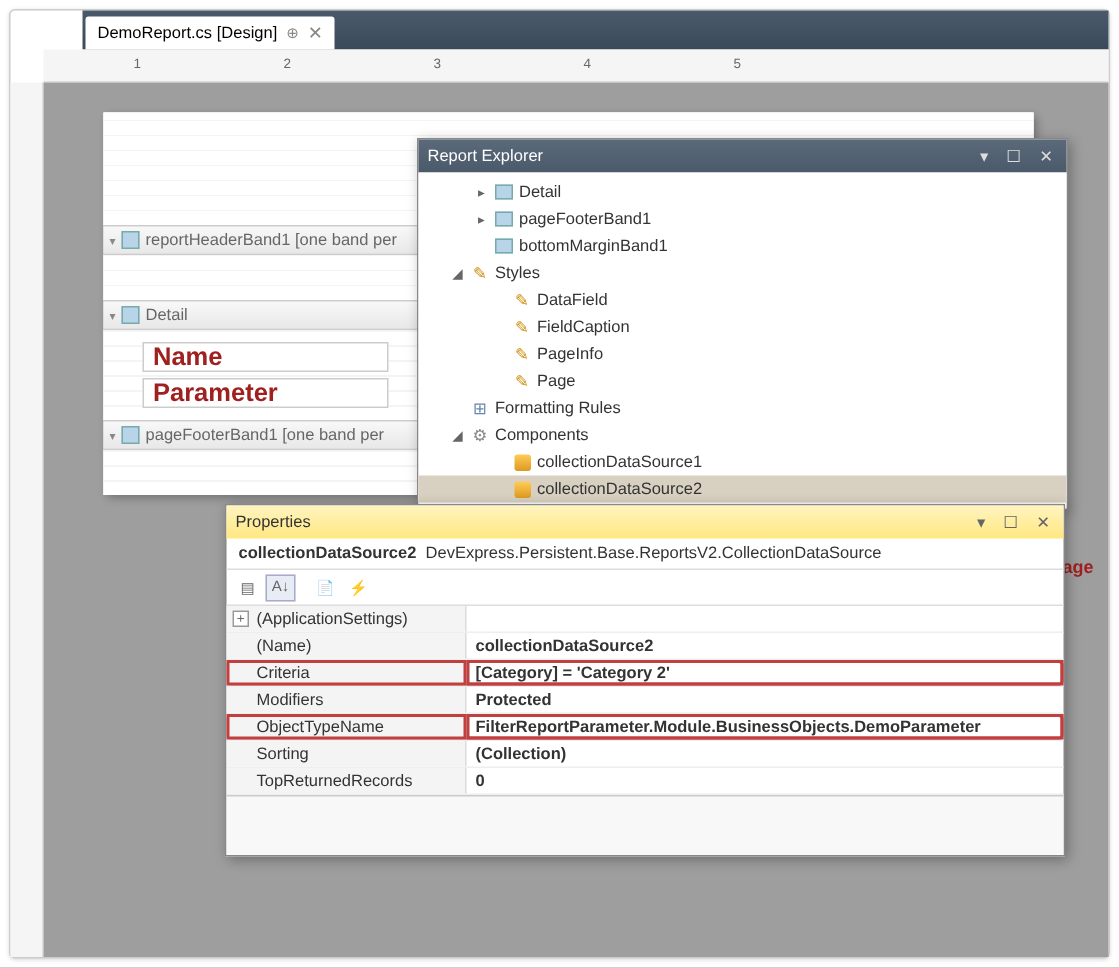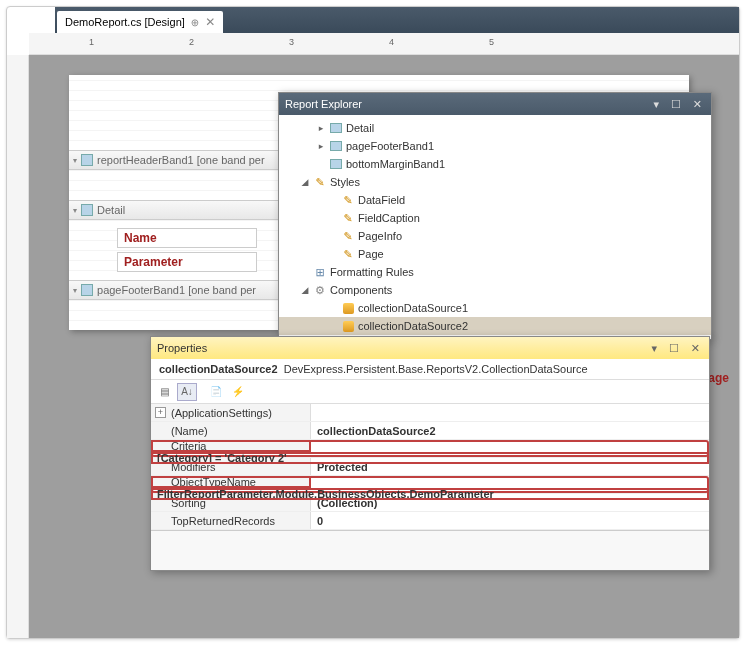--- a/index.html
+++ b/index.html
@@ -20,21 +20,21 @@
 .page-surface { position: absolute; left: 40px; top: 20px; width: 620px; background: #fff; box-shadow: 2px 2px 6px rgba(0,0,0,0.3); }
 
 .band-header { background: linear-gradient(#f8f8f8, #e8e8e8); height: 20px; display: flex; align-items: center; padding: 0 4px; gap: 4px; border-top: 1px solid #ccc; border-bottom: 1px solid #ccc; font-size: 10px; color: #666; }
 .band-header .arrow { color: #888; font-size: 8px; }
 .band-header .band-icon { width: 12px; height: 12px; background: #b8d4e8; border: 1px solid #7aa; }
 .band-body { background: repeating-linear-gradient(0deg, #fff, #fff 9px, #f4f4f4 9px, #f4f4f4 10px), repeating-linear-gradient(90deg, #fff, #fff 9px, #f4f4f4 9px, #f4f4f4 10px); }
 .band-body.h30 { height: 30px; }
 .band-body.h75 { height: 75px; padding: 8px; position: relative; }
 .band-body.h60 { height: 60px; padding: 8px; }
 
-.field-box { background: #fff; border: 1px solid #ccc; height: 20px; display: flex; align-items: center; padding: 0 6px; color: #a02020; font-weight: bold; font-size: 12px; width: 140px; margin-left: 40px; }
+.field-box { background: #fff; border: 1px solid #ccc; height: 20px; display: flex; align-items: center; padding: 0 6px; color: #a02020; font-weight: bold; font-size: 17px; width: 164px; margin-left: 18px; }
 .field-box + .field-box { margin-top: 4px; }
 
 .page-label { position: absolute; right: 10px; top: 316px; color: #a02020; font-weight: bold; font-size: 12px; }
 
 
 .panel { position: absolute; background: #fff; border: 1px solid #888; box-shadow: 2px 2px 8px rgba(0,0,0,0.3); }
 .panel-title { background: linear-gradient(#5a6a7a, #4a5a6a); color: #fff; height: 22px; display: flex; align-items: center; padding: 0 6px; gap: 6px; }
 .panel-title .spacer { flex: 1; }
 .panel-title .btn { color: #ddd; font-size: 11px; cursor: default; padding: 0 3px; }
 .panel-body { background: #fff; }
@@ -61,21 +61,21 @@
 .props-toolbar { height: 24px; display: flex; align-items: center; gap: 2px; padding: 0 4px; border-bottom: 1px solid #ddd; }
 .props-toolbar .tb { width: 20px; height: 18px; border: 1px solid transparent; display: flex; align-items: center; justify-content: center; color: #666; font-size: 10px; }
 .props-toolbar .tb.active { border-color: #aac; background: #e8ecf4; }
 .props-grid { }
 .prop-row { display: flex; height: 18px; border-bottom: 1px solid #eee; }
 .prop-name { width: 160px; padding-left: 20px; display: flex; align-items: center; color: #333; background: #f4f4f4; border-right: 1px solid #ddd; position: relative; }
 .prop-name .expander { position: absolute; left: 4px; width: 11px; height: 11px; border: 1px solid #999; background: #fff; text-align: center; line-height: 9px; font-size: 9px; color: #666; }
 .prop-val { flex: 1; padding-left: 6px; display: flex; align-items: center; color: #333; }
 .prop-val.bold { font-weight: bold; }
 .prop-row.hl .prop-name, .prop-row.hl .prop-val { outline: 2px solid #c04040; outline-offset: -2px; position: relative; z-index: 1; }
-.prop-row.hl { position: relative; flex-direction: column; }
+.prop-row.hl { position: relative; }
 .prop-row.hl::after { content:""; position:absolute; inset:0; border:2px solid #c04040; border-radius:3px; pointer-events:none; }
 .props-desc { height: 40px; border-top: 1px solid #ccc; background: #f8f8f8; }
 </style>
 </head>
 <body>
 
 <div class="outer-frame">
 
   <div class="tab-bar">
     <div class="tab">

